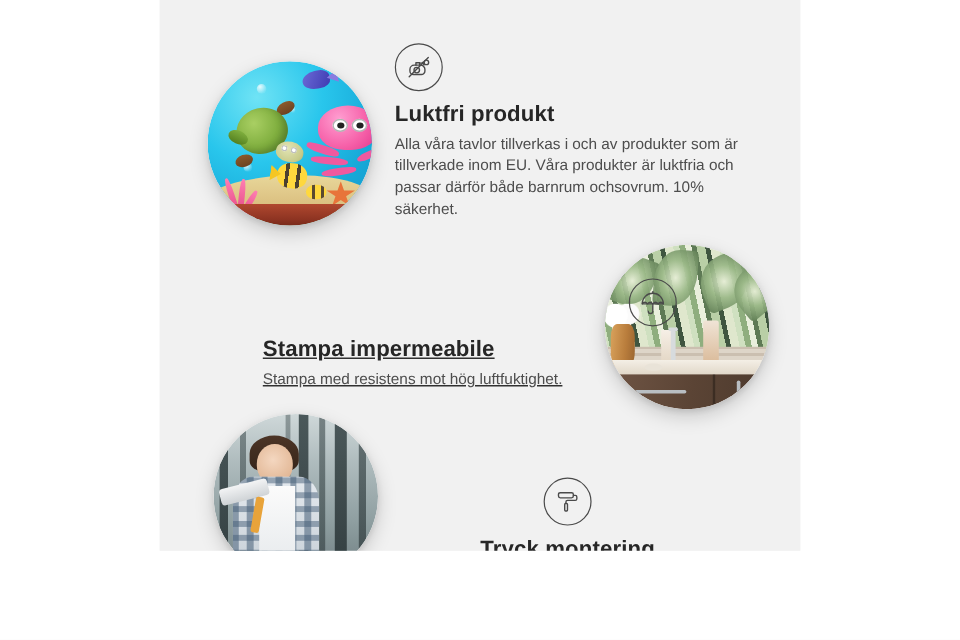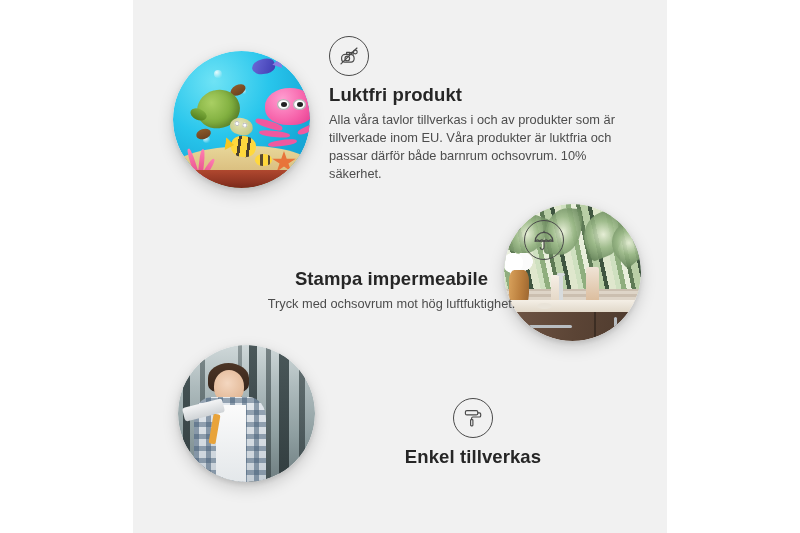--- a/index.html
+++ b/index.html
@@ -20,21 +20,21 @@
     height: 533px;
     background: #ffffff;
   }
 
   
   #canvas {
     position: absolute;
     left: 133px;
     top: 0;
     width: 534px;
-    height: 533px;
+    height: 459px;
     background: #f1f1f1;
     overflow: hidden;
   }
 
   
   .photo {
     position: absolute;
     border-radius: 50%;
     overflow: hidden;
     box-shadow: 0 6px 16px rgba(0,0,0,0.17), 0 2px 5px rgba(0,0,0,0.10);
@@ -346,23 +346,24 @@
   
   #block-odorless{
     left: 196px;  
     top: 36px;
     width: 288px;
     text-align: left;
   }
   
   #block-waterproof{
     left: 86px;   
-    top: 220px;
+    top: 232px;
     width: 345px;
-    text-align: center;
+    text-align: left;
+    text-decoration: underline;
   }
   #block-waterproof .icon-circle{ margin-left:auto; }
   
   #block-assembly{
     left: 196px;
     top: 398px;
     width: 288px;
     text-align: center;
   }
   #block-assembly .icon-circle{ margin-left:auto; margin-right:auto; }
@@ -479,30 +480,30 @@
         <svg width="26" height="26" viewBox="0 0 26 26" aria-hidden="true">
           <g fill="none" stroke="#4a4a4a" stroke-width="1.15" stroke-linecap="round" stroke-linejoin="round">
             <path d="M4.2 14.2 a8.8 8.8 0 0 1 17.6 0 z"></path>
             <path d="M4.2 14.2 q2.2 -2.6 4.4 0 q2.2 -2.6 4.4 0 q2.2 -2.6 4.4 0 q2.2 -2.6 4.4 0"></path>
             <path d="M13 14.2 v6.2 a1.9 1.9 0 0 1 -3.8 0"></path>
             <path d="M13 5.4 v-1.4"></path>
           </g>
         </svg>
       </div>
       <h3>Stampa impermeabile</h3>
-      <p>Tryck med ochsovrum mot hög luftfuktighet.</p>
+      <p>Stampa med resistens mot hög luftfuktighet.</p>
     </div>
 
     <div class="block" id="block-assembly">
       <div class="icon-circle">
         <svg width="26" height="26" viewBox="0 0 26 26" aria-hidden="true">
           <g fill="none" stroke="#4a4a4a" stroke-width="1.15" stroke-linecap="round" stroke-linejoin="round">
             <rect x="5.4" y="5.6" width="12.4" height="4.3" rx="1.5"></rect>
             <path d="M17.8 7.8 h1.6 a1.3 1.3 0 0 1 1.3 1.3 v1.6 a1.3 1.3 0 0 1 -1.3 1.3 h-6.5 a1.3 1.3 0 0 0 -1.3 1.3 v1.1"></path>
             <rect x="10.6" y="14.6" width="2.3" height="6.2" rx="0.7"></rect>
           </g>
         </svg>
       </div>
-      <h3>Enkel tillverkas</h3>
+      <h3>Tryck montering</h3>
     </div>
 
   </div>
 </div>
 
 </body></html>

